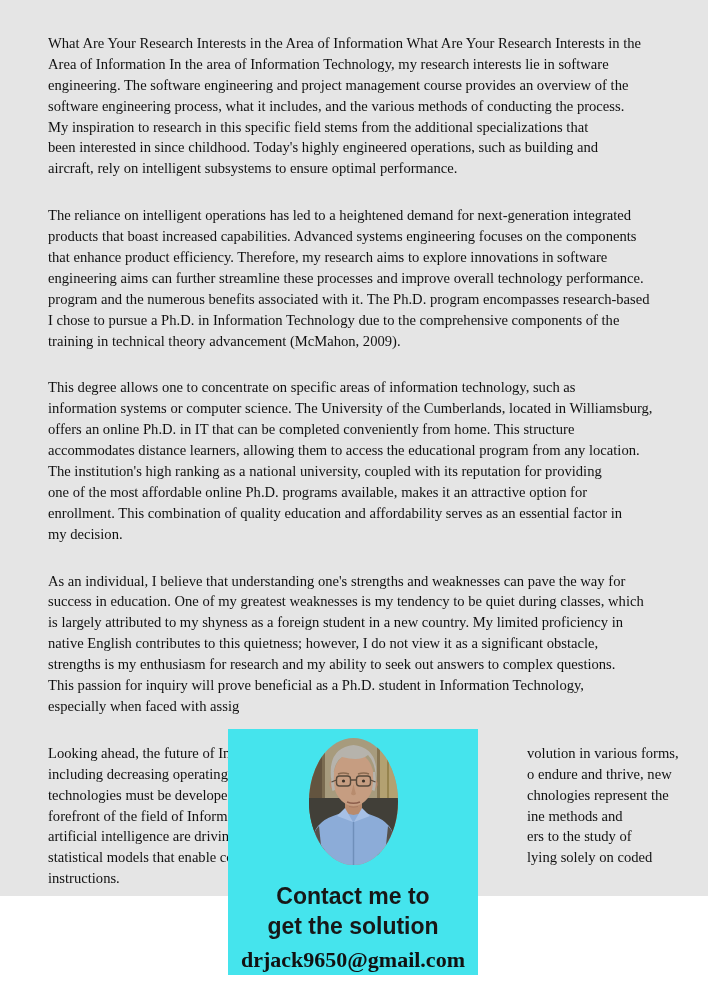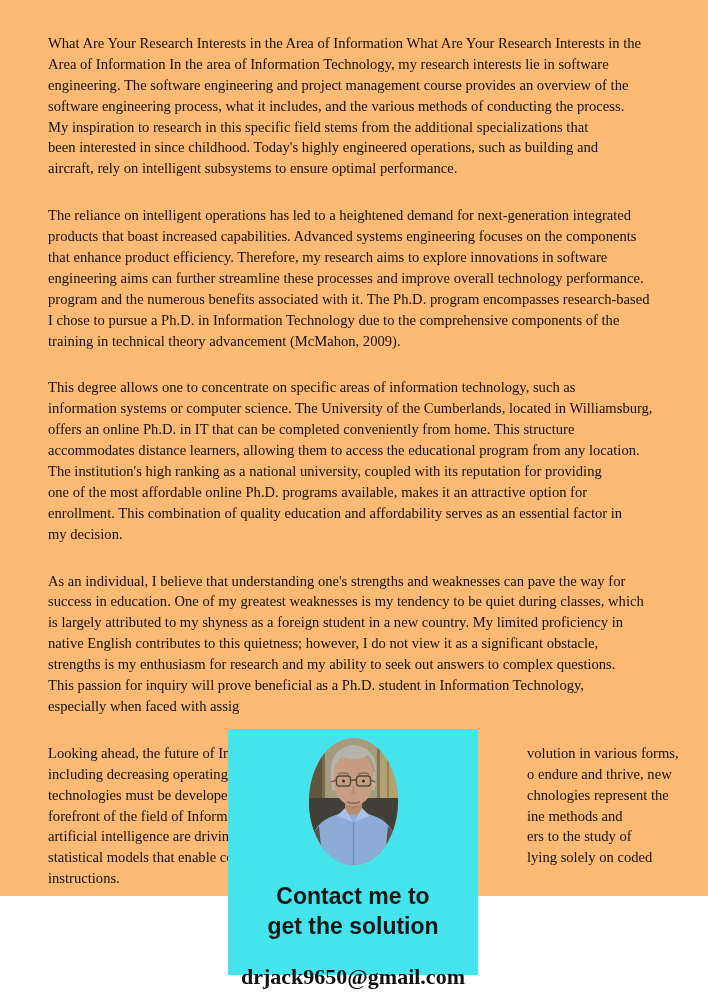--- a/index.html
+++ b/index.html
@@ -5,21 +5,21 @@
   html, body { margin: 0; padding: 0; }
   body {
     width: 708px; height: 1000px;
     background: #ffffff;
     overflow: hidden;
     font-family: "Liberation Serif", serif;
   }
   .page {
     position: relative;
     width: 708px; height: 896px;
-    background: #fdba74;
+    background: #e5e5e5;
   }
   .doc {
     position: absolute;
     left: 48px; top: 33px;
     width: 620px;
     font-size: 14.6px;
     line-height: 20.9px;
     color: #111111;
   }
   .para { margin: 0 0 26px 0; }
@@ -51,21 +51,21 @@
   .headline {
     margin-top: 16px;
     font-family: "Liberation Sans", sans-serif;
     font-weight: bold;
     font-size: 23px;
     line-height: 30px;
     color: #171717;
     letter-spacing: 0px;
   }
   .email {
-    margin-top: 23px;
+    margin-top: 6px;
     font-family: "Liberation Serif", serif;
     font-weight: bold;
     font-size: 22px;
     line-height: 26px;
     color: #111111;
   }
 </style>
 </head>
 <body>
 

